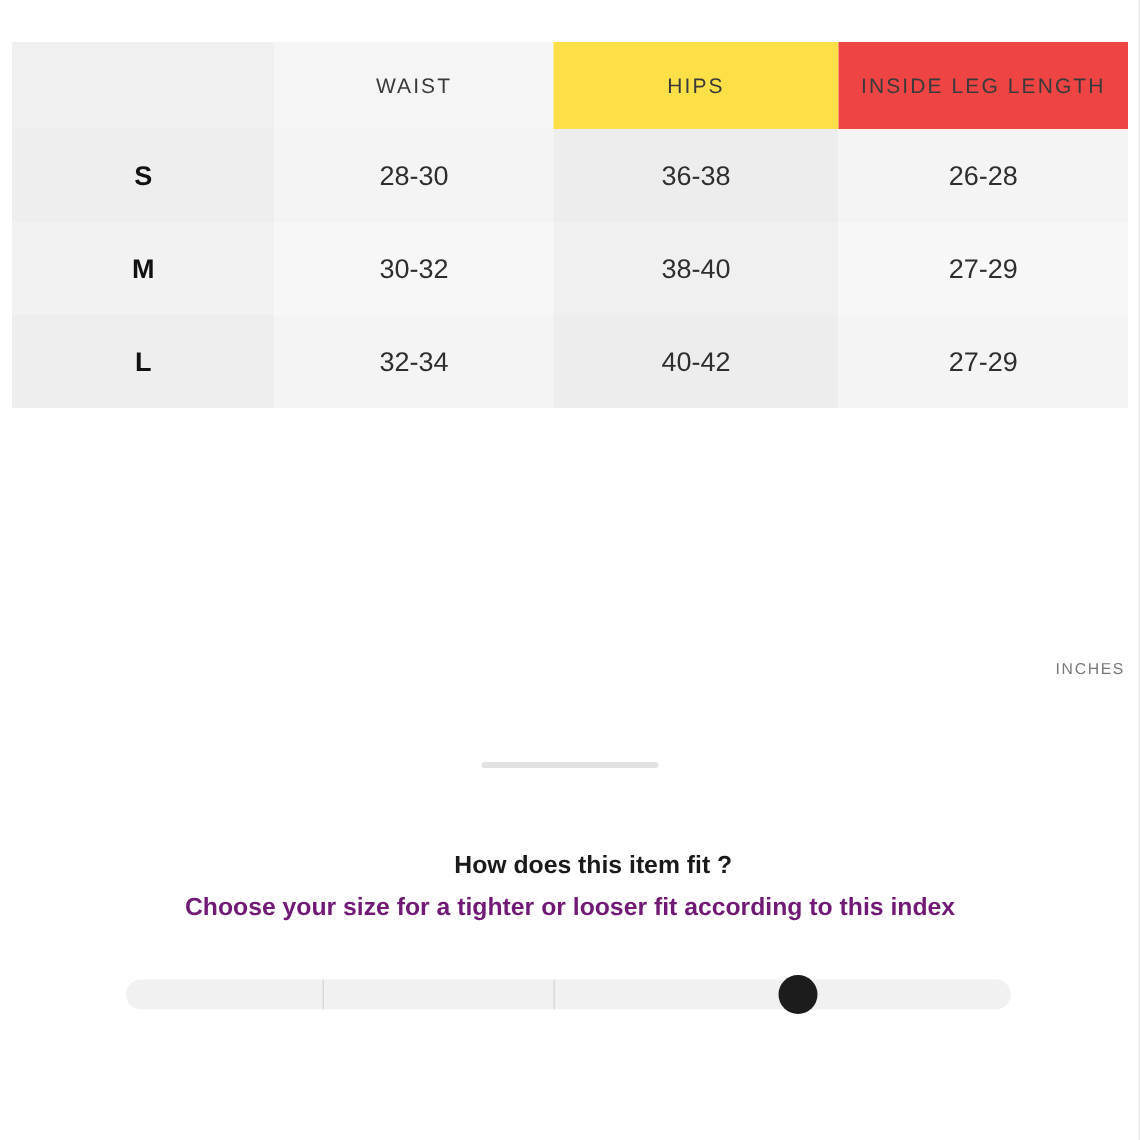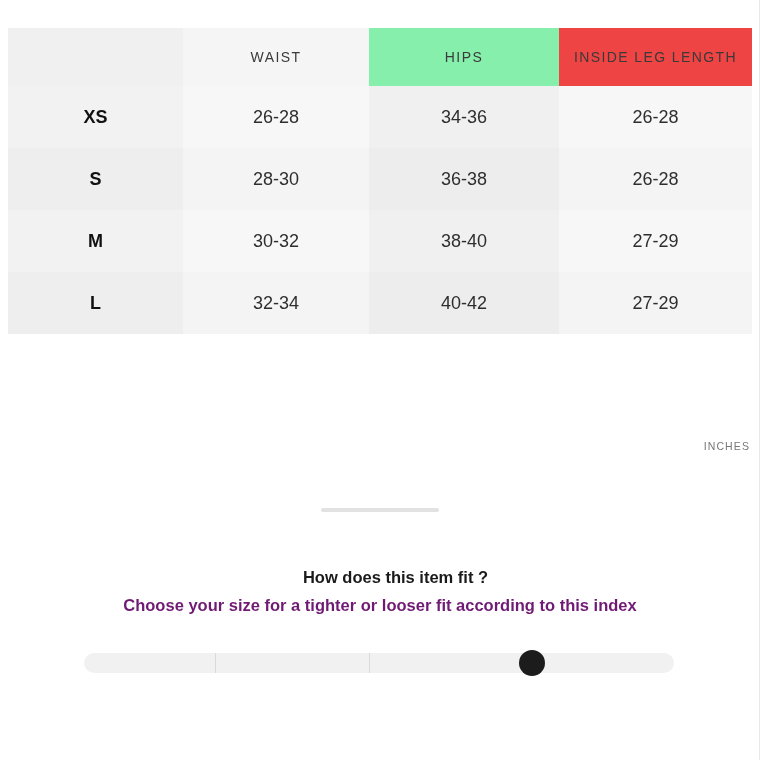--- a/index.html
+++ b/index.html
@@ -79,21 +79,21 @@
   .col-c { background: #f0f0f0; }   
   .col-d { background: #f7f7f7; }   
 
   .row-alt .col-a { background: #eeeeee; }
   .row-alt .col-b { background: #f4f4f4; }
   .row-alt .col-c { background: #ededed; }
   .row-alt .col-d { background: #f4f4f4; }
 
   .head-a { background: #f0f0f0; }
   .head-b { background: #f5f5f5; }
-  .head-c { background: #86efac; }
+  .head-c { background: #fde047; }
   .head-d { background: #ef4444; }
 
   .unit-note {
     position: absolute;
     right: 10px;
     top: 440px;
     font-size: 10.5px;
     letter-spacing: 1.1px;
     color: #777777;
   }
@@ -202,26 +202,20 @@
     </colgroup>
     <thead>
       <tr>
         <th class="head-a"></th>
         <th class="head-b">WAIST</th>
         <th class="head-c">HIPS</th>
         <th class="head-d">INSIDE LEG LENGTH</th>
       </tr>
     </thead>
     <tbody>
-      <tr>
-        <td class="col-a size-label">XS</td>
-        <td class="col-b">26-28</td>
-        <td class="col-c">34-36</td>
-        <td class="col-d">26-28</td>
-      </tr>
       <tr class="row-alt">
         <td class="col-a size-label">S</td>
         <td class="col-b">28-30</td>
         <td class="col-c">36-38</td>
         <td class="col-d">26-28</td>
       </tr>
       <tr>
         <td class="col-a size-label">M</td>
         <td class="col-b">30-32</td>
         <td class="col-c">38-40</td>

